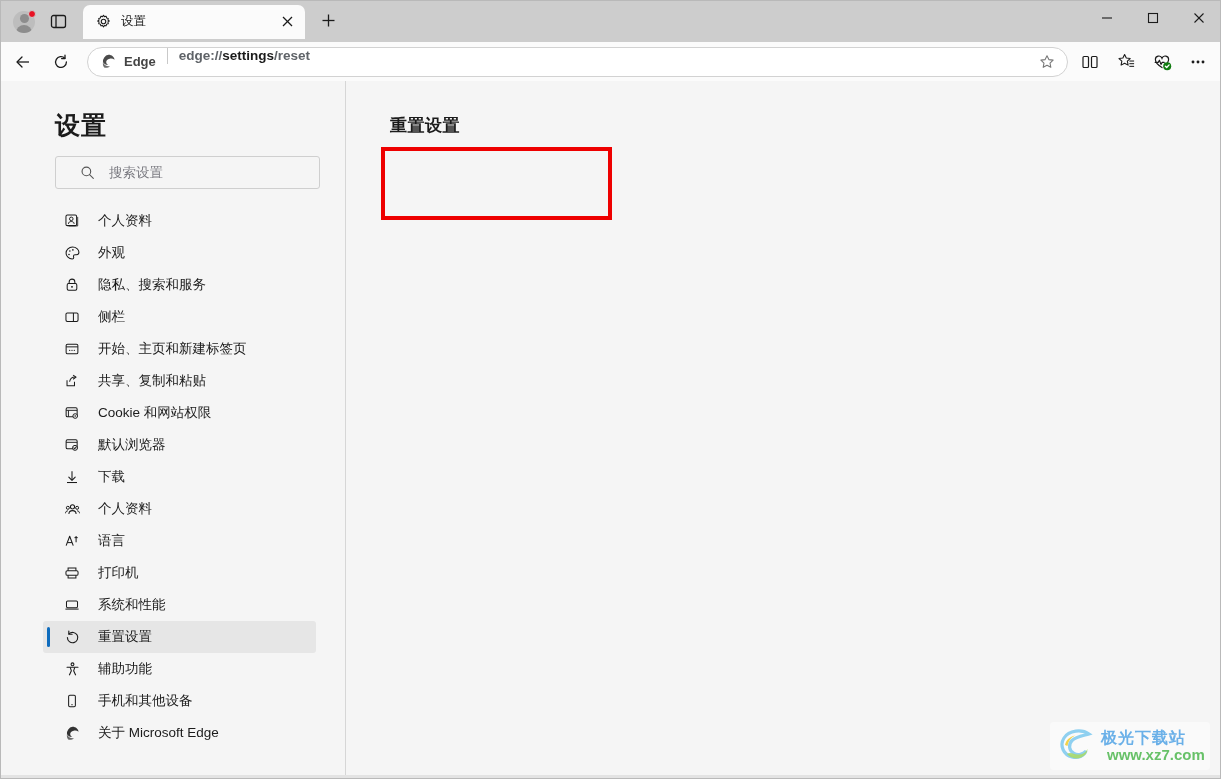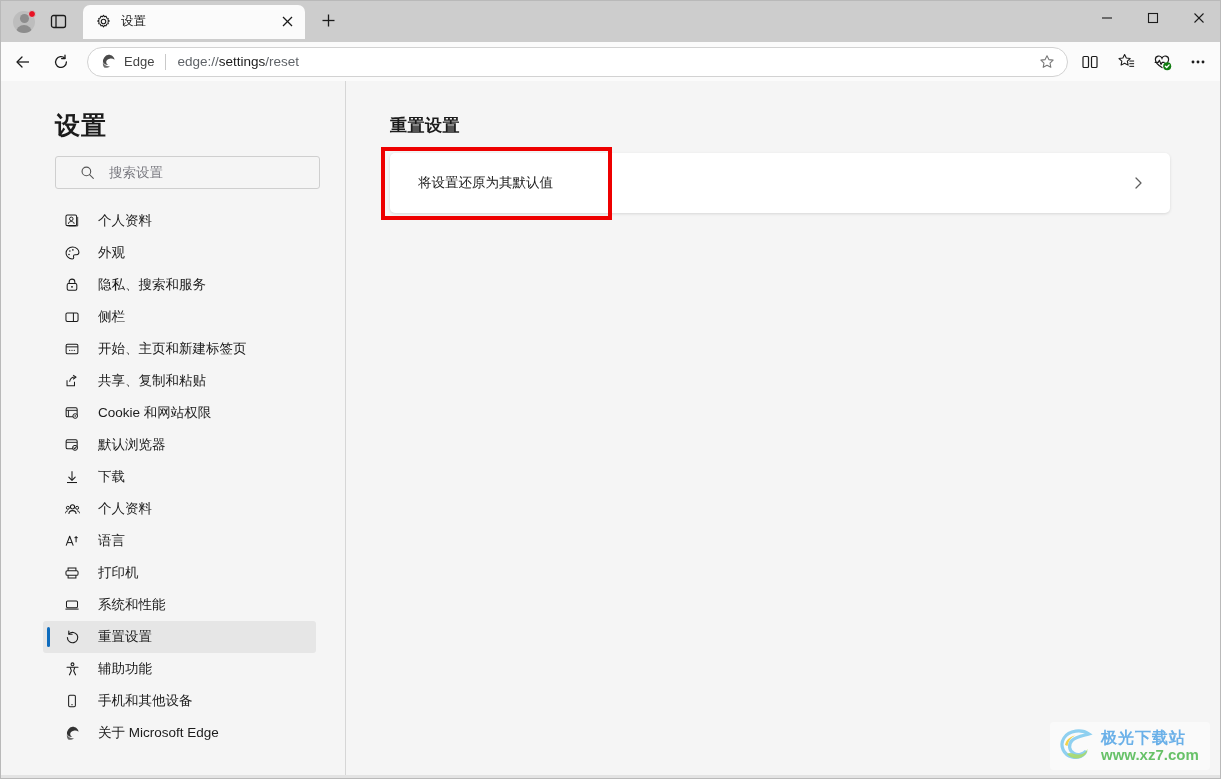--- a/index.html
+++ b/index.html
@@ -150,23 +150,23 @@
     flex: 0 0 auto;
   }
   .omnibox {
     flex: 1 1 auto;
     height: 30px;
     margin: 0 6px 0 10px;
     background: #ffffff;
     border: 1px solid #d2d2d2;
     border-radius: 15px;
     display: flex;
-    align-items: center;
     padding: 0 4px 0 12px;
     box-sizing: border-box;
+    font-weight: bold;
   }
   .edge-badge {
     display: flex;
     align-items: center;
     flex: 0 0 auto;
   }
   .edge-badge .lbl {
     font-size: 13px;
     color: #444;
     margin-left: 7px;
@@ -354,20 +354,21 @@
     color: #6ab0e8;
     letter-spacing: 1px;
     white-space: nowrap;
   }
   .wm-url {
     font-size: 15px;
     font-weight: bold;
     color: #67c168;
     letter-spacing: 0px;
     white-space: nowrap;
+    margin-left: 6px;
   }
   .bottom-strip {
     position: absolute;
     left: 0; bottom: 0;
     width: 1221px;
     height: 3px;
     background: #e3e3e3;
   }
 </style>
 </head>
@@ -714,28 +715,20 @@
           <span class="lbl">关于 Microsoft Edge</span>
         </div>
 
       </div>
     </div>
 
     <div class="content">
 
       <div class="section-title">重置设置</div>
 
-      <div class="card">
-        <span class="card-label">将设置还原为其默认值</span>
-        <span class="chev">
-          <svg width="14" height="14" viewBox="0 0 14 14">
-            <polyline points="5,2 10,7 5,12" fill="none" stroke="#5f5f5f" stroke-width="1.25" stroke-linecap="round" stroke-linejoin="round"></polyline>
-          </svg>
-        </span>
-      </div>
     </div>
 
     <div class="bottom-strip"></div>
   </div>
 
   <div class="annot"></div>
 
   <div class="watermark">
     <span class="wm-logo">
       <svg width="42" height="40" viewBox="0 0 42 40">

